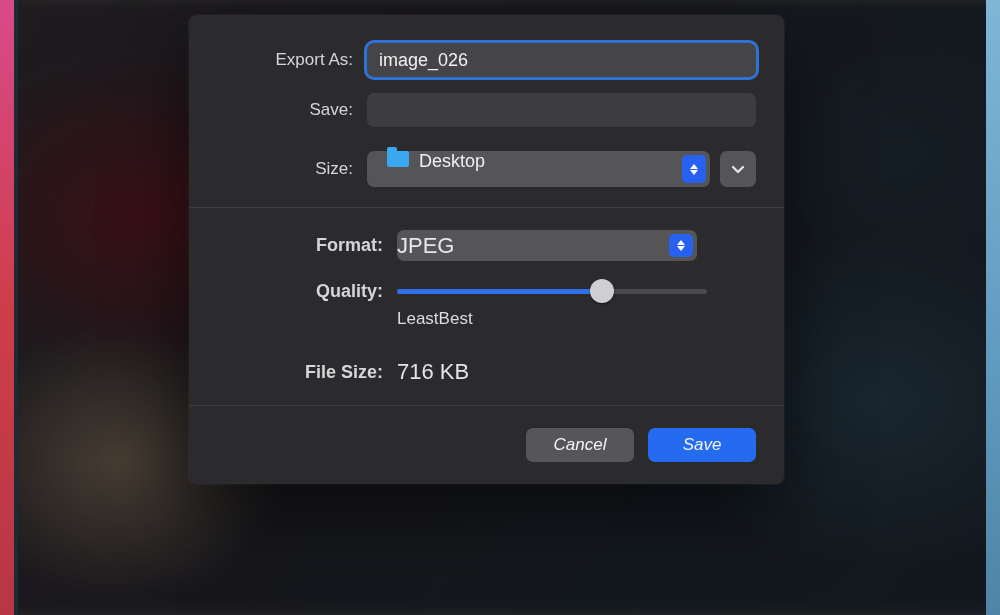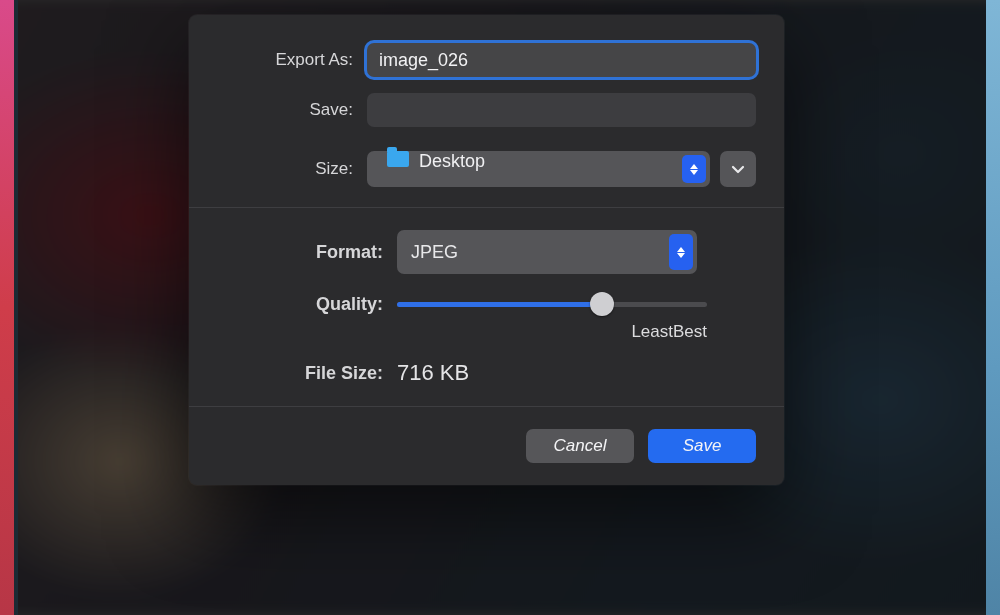--- a/index.html
+++ b/index.html
@@ -118,48 +118,47 @@
     .disclosure svg { width: 14px; height: 14px; }
     .hr {
       border: none; border-top: 1px solid #3e3e41;
       margin: 20px -28px 22px -28px;
     }
     .fmt-row .lbl, .qual-row .lbl, .fsz-row .lbl { width: 180px; font-size: 18px; font-weight: bold; }
     .fmt-select {
       width: 300px;
       background: #555558;
       border-radius: 7px;
-      height: 44px;
+      height: 31px;
       display: flex; align-items: center;
-      padding-left: 14px;
-      position: relative;
-      font-size: 18px;
+      position: relative;
+      font-size: 22px;
     }
     .qual-row { margin-bottom: 4px; }
     .slider-wrap { flex: 1; position: relative; height: 28px; display: flex; align-items: center; }
     .track {
       position: relative; height: 5px; width: 310px;
       background: #4b4b4e; border-radius: 3px;
     }
     .track-fill {
       position: absolute; left: 0; top: 0; bottom: 0;
       width: 66%;
       background: #2f6fe8; border-radius: 3px;
     }
     .thumb {
       position: absolute; left: calc(66% - 12px); top: -10px;
       width: 24px; height: 24px; border-radius: 50%;
       background: #cfcfd2;
       box-shadow: 0 1px 2px rgba(0,0,0,0.5);
     }
     .slider-labels {
-      display: flex; justify-content: flex-end;
+      display: flex; justify-content: flex-start;
       width: 310px; margin-left: 180px;
       font-size: 17px; color: #dcdcde;
-      margin-bottom: 18px;
+      margin-bottom: 30px;
     }
     .fsz-row { margin-bottom: 6px; }
     .fsz-val { font-size: 22px; color: #e4e4e6; }
     .btn-row {
       display: flex; justify-content: flex-end; gap: 14px;
       margin-top: 20px;
     }
     .btn {
       min-width: 108px; height: 34px;
       border-radius: 7px; border: none;

